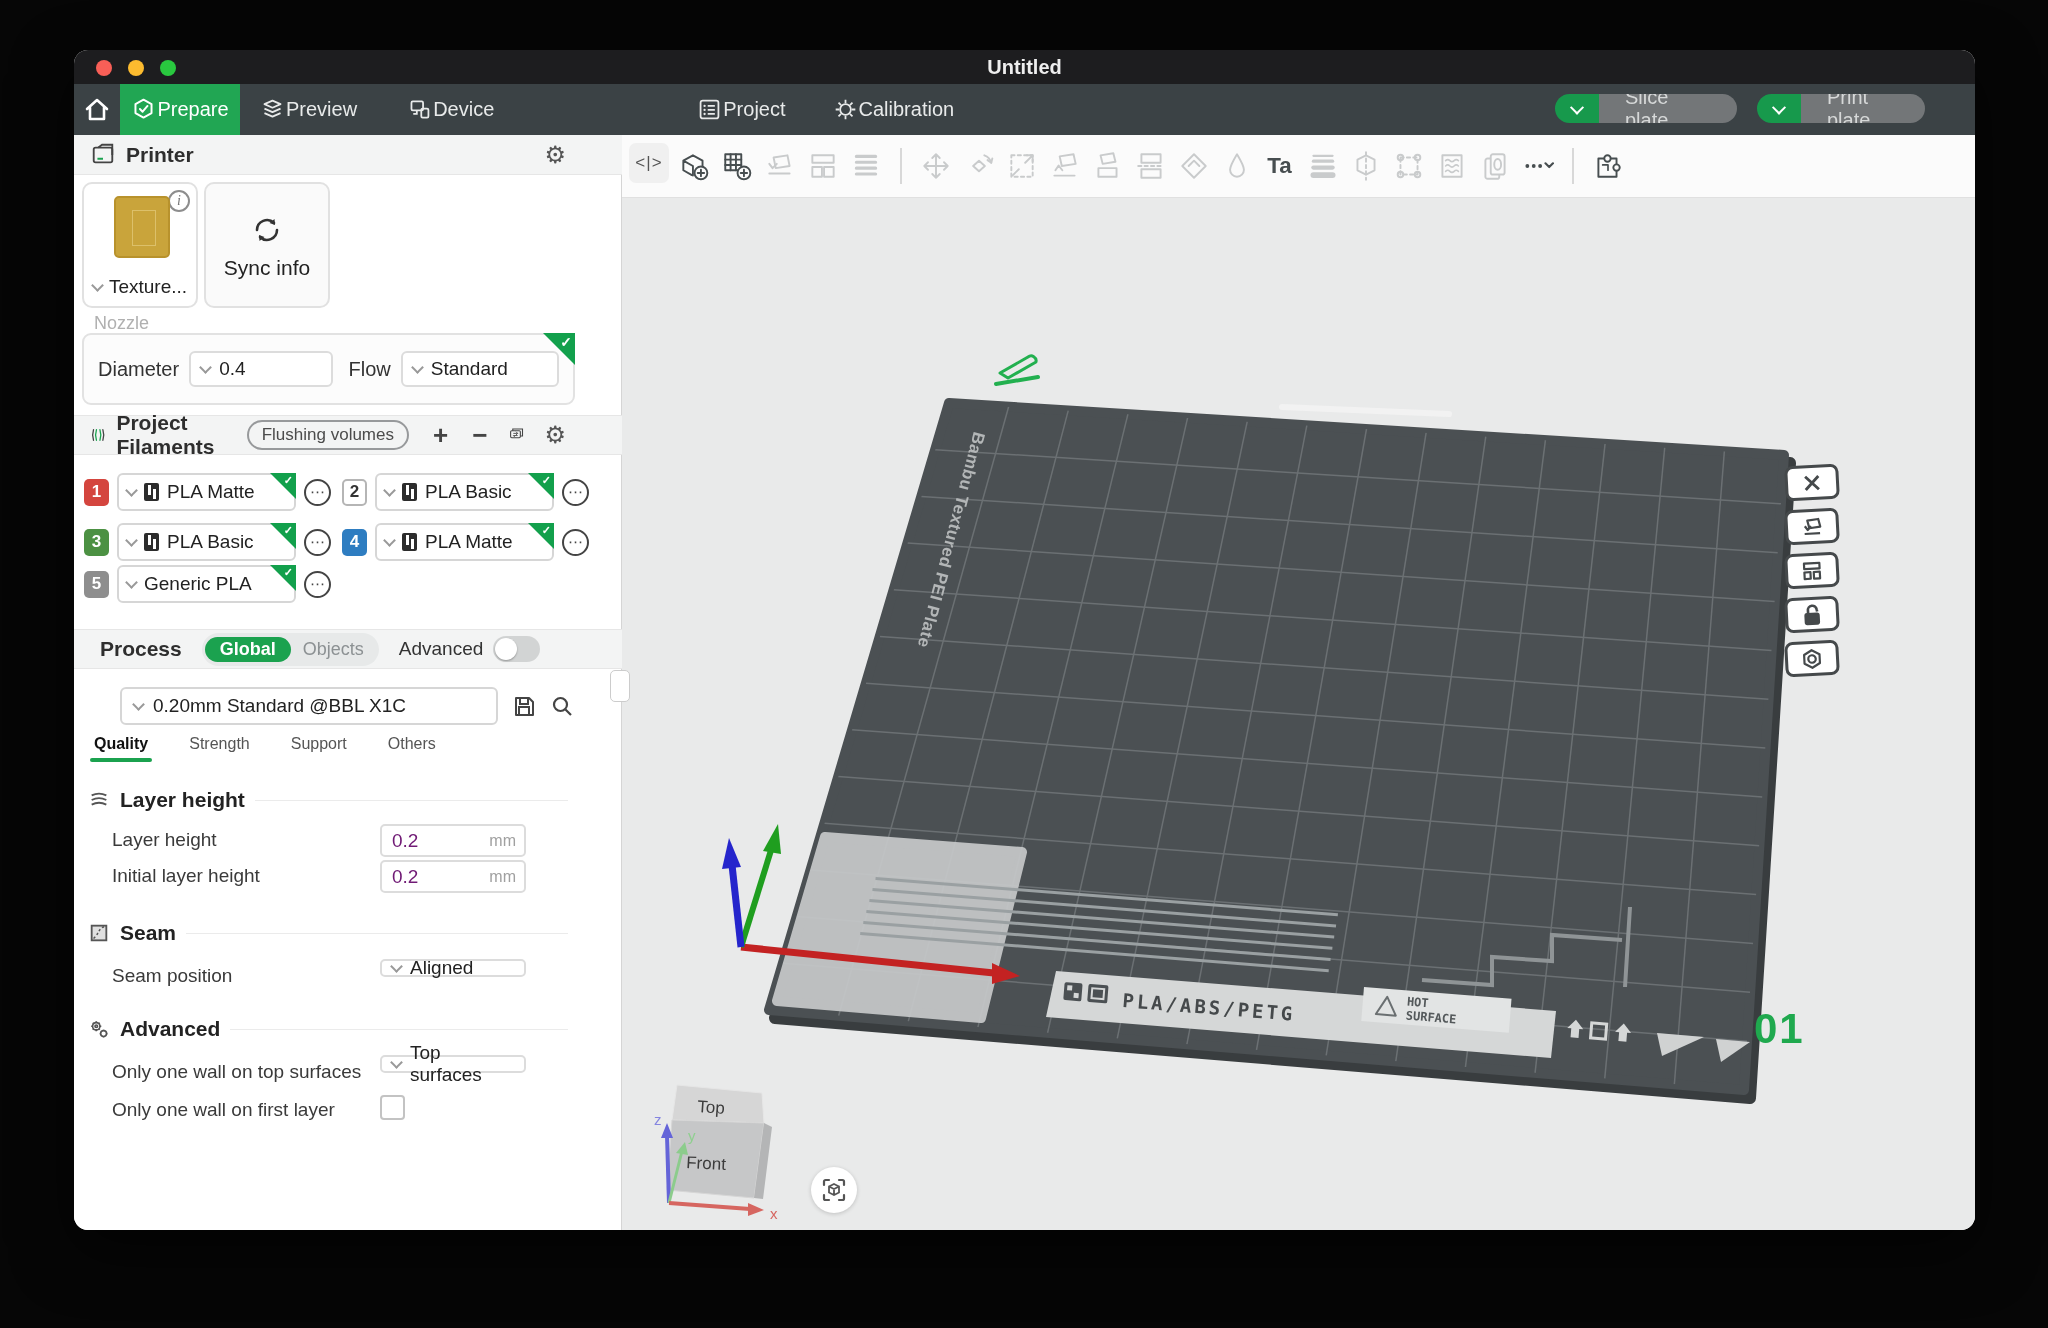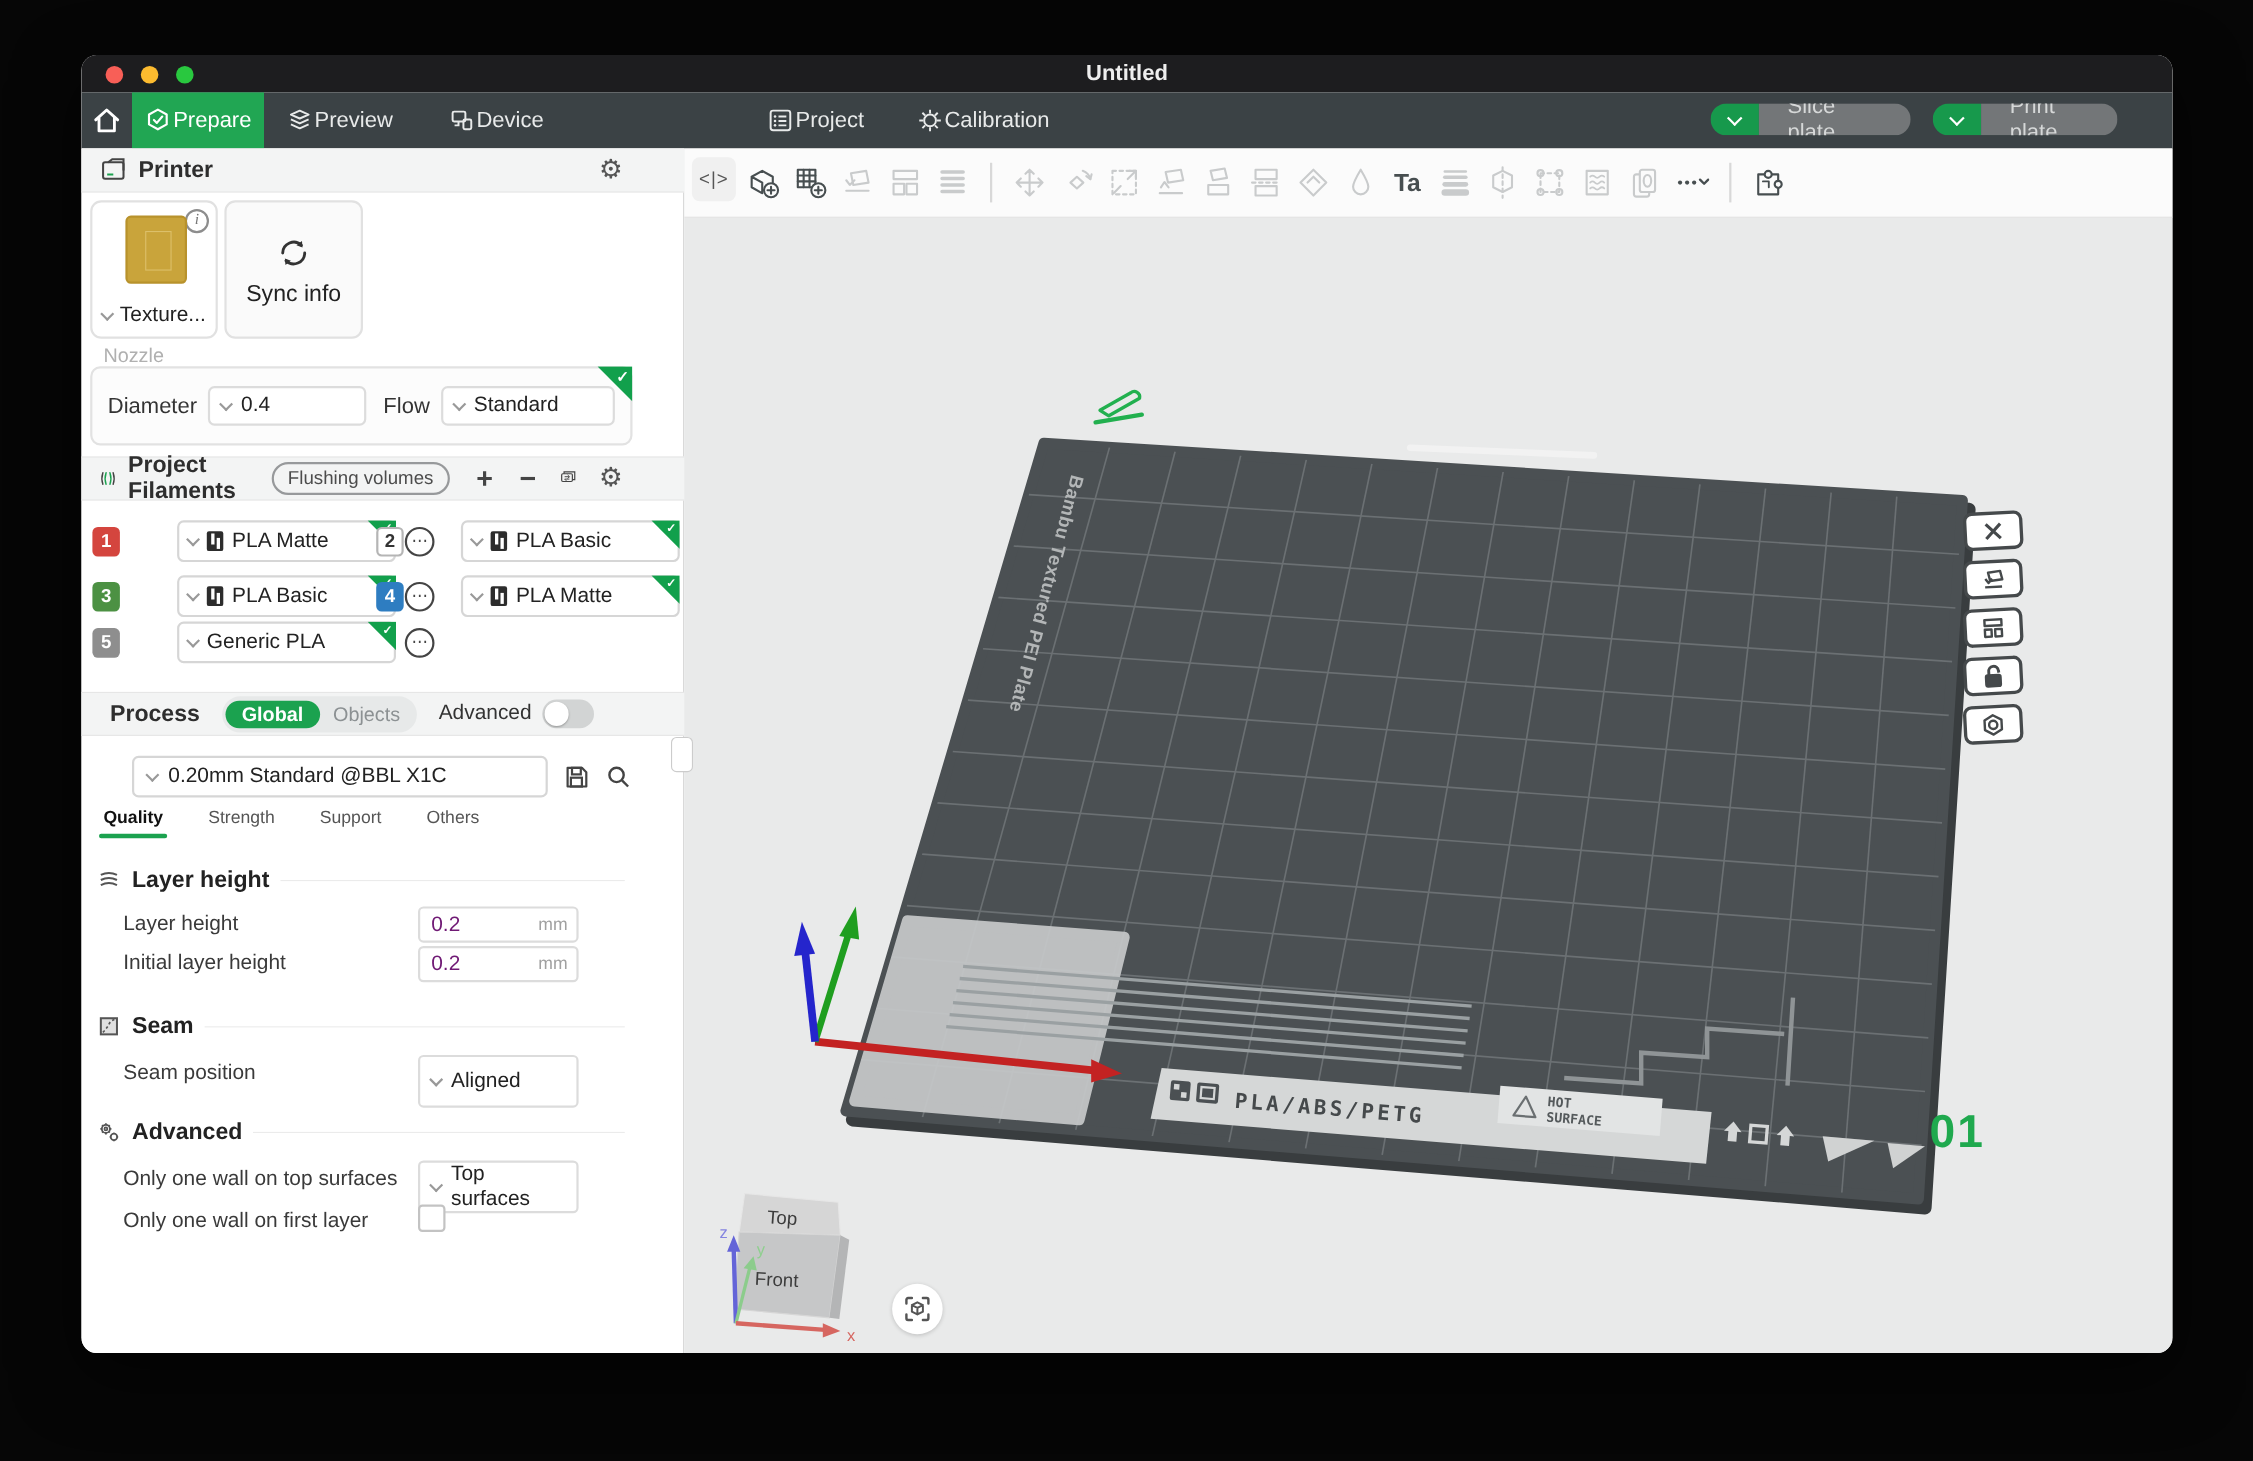--- a/index.html
+++ b/index.html
@@ -69,22 +69,22 @@
   .nozzle-box { position:absolute; left:8px; top:198px; width:493px; height:72px; border:2px solid #e2e2e2; border-radius:9px; background:#fcfcfc;
                 display:flex; align-items:center; gap:10px; padding:0 14px; }
   .inp { display:flex; align-items:center; gap:9px; background:#fff; border:2px solid #dcdcdc; border-radius:6px; height:36px; padding:0 10px; font-size:19px; color:#222; }
 
   
   .flush-pill { border:2px solid #97999b; border-radius:15px; font-size:17px; color:#4c4c4c; padding:3px 13px; white-space:nowrap; }
   .hicon { font-size:26px; color:#444; line-height:1; font-weight:bold; }
   .frow { position:absolute; display:flex; align-items:center; gap:8px; }
   .fbadge { width:25px; height:27px; border-radius:5px; display:flex; align-items:center; justify-content:center;
             font-size:17px; font-weight:bold; }
-  .fdrop { position:relative; width:199px; height:38px; border:2px solid #d6d6d6; border-radius:6px; background:#fff;
-           display:flex; align-items:center; gap:8px; padding:0 8px; font-size:19px; color:#222;margin-left:44px; }
+  .fdrop { position:relative; width:179px; height:38px; border:2px solid #d6d6d6; border-radius:6px; background:#fff;
+           display:flex; align-items:center; gap:8px; padding:0 8px; font-size:19px; color:#222; }
   .spool { width:15px; height:18px; background:#2c2c2c; border-radius:2px; position:relative; flex:none; }
   .spool::after { content:""; position:absolute; left:4px; top:2px; width:2.5px; height:10px; background:#fff; box-shadow:5px 4px 0 #fff; }
   .fmore { width:27px; height:27px; border:2px solid #444; border-radius:50%; display:flex; align-items:center; justify-content:center;
            font-size:15px; color:#444; line-height:0; }
 
   
   .scope { display:flex; align-items:center; background:#e7e9e9; border-radius:17px; height:33px; padding:3px; }
   .scope .seg-g { background:#1ba24f; color:#fff; font-weight:bold; border-radius:14px; padding:2px 15px; font-size:18px; }
   .scope .seg-o { color:#8c9193; padding:2px 12px; font-size:18px; }
   .adv-lbl { font-size:19px; color:#333; }
@@ -101,21 +101,21 @@
   
   .settings { position:absolute; left:0; top:650px; width:548px; }
   .set-title { position:absolute; left:14px; display:flex; align-items:center; gap:10px; width:480px; }
   .set-title .t { font-weight:bold; font-size:21px; color:#222; white-space:nowrap; }
   .set-title .rule { flex:1; height:1px; background:#ebebeb; }
   .set-row-label { position:absolute; left:38px; font-size:19px; color:#3a3a3a; }
   .ctrl { position:absolute; left:306px; width:146px; height:33px; }
   .unit-input { display:flex; align-items:center; justify-content:space-between; border:2px solid #dcdcdc; border-radius:5px; height:33px; padding:0 8px 0 10px; background:#fff; }
   .unit-input .val { font-size:19px; color:#701a75; }
   .unit-input .unit { font-size:16px; color:#a0a0a0; }
-  .drop { display:flex; align-items:center; gap:9px; border:2px solid #dcdcdc; border-radius:5px; height:48px; padding:0 10px; background:#fff; font-size:19px; color:#222; }
+  .drop { display:flex; align-items:center; gap:9px; border:2px solid #dcdcdc; border-radius:5px; height:18px; padding:0 10px; background:#fff; font-size:19px; color:#222; }
   .checkbox { width:25px; height:25px; border:2px solid #c3c3c3; border-radius:4px; background:#fff; }
   .sicon { color:#555; flex:none; }
 
   .splitter-handle { position:absolute; left:536px; top:535px; width:20px; height:32px; background:#fff; border:1px solid #ccc; border-radius:5px; z-index:5; }
 
   
   .vtoolbar { position:absolute; left:0; top:0; right:0; height:63px; background:#fbfbfb; border-bottom:1px solid #e0e0e0;
               display:flex; align-items:center; padding-left:55px; gap:9px; }
   .vt-icon { width:34px; height:34px; display:flex; align-items:center; justify-content:center; flex:none; }
   .vt-icon.on { color:#474e50; } .vt-icon.off { color:#c9cbcc; }

